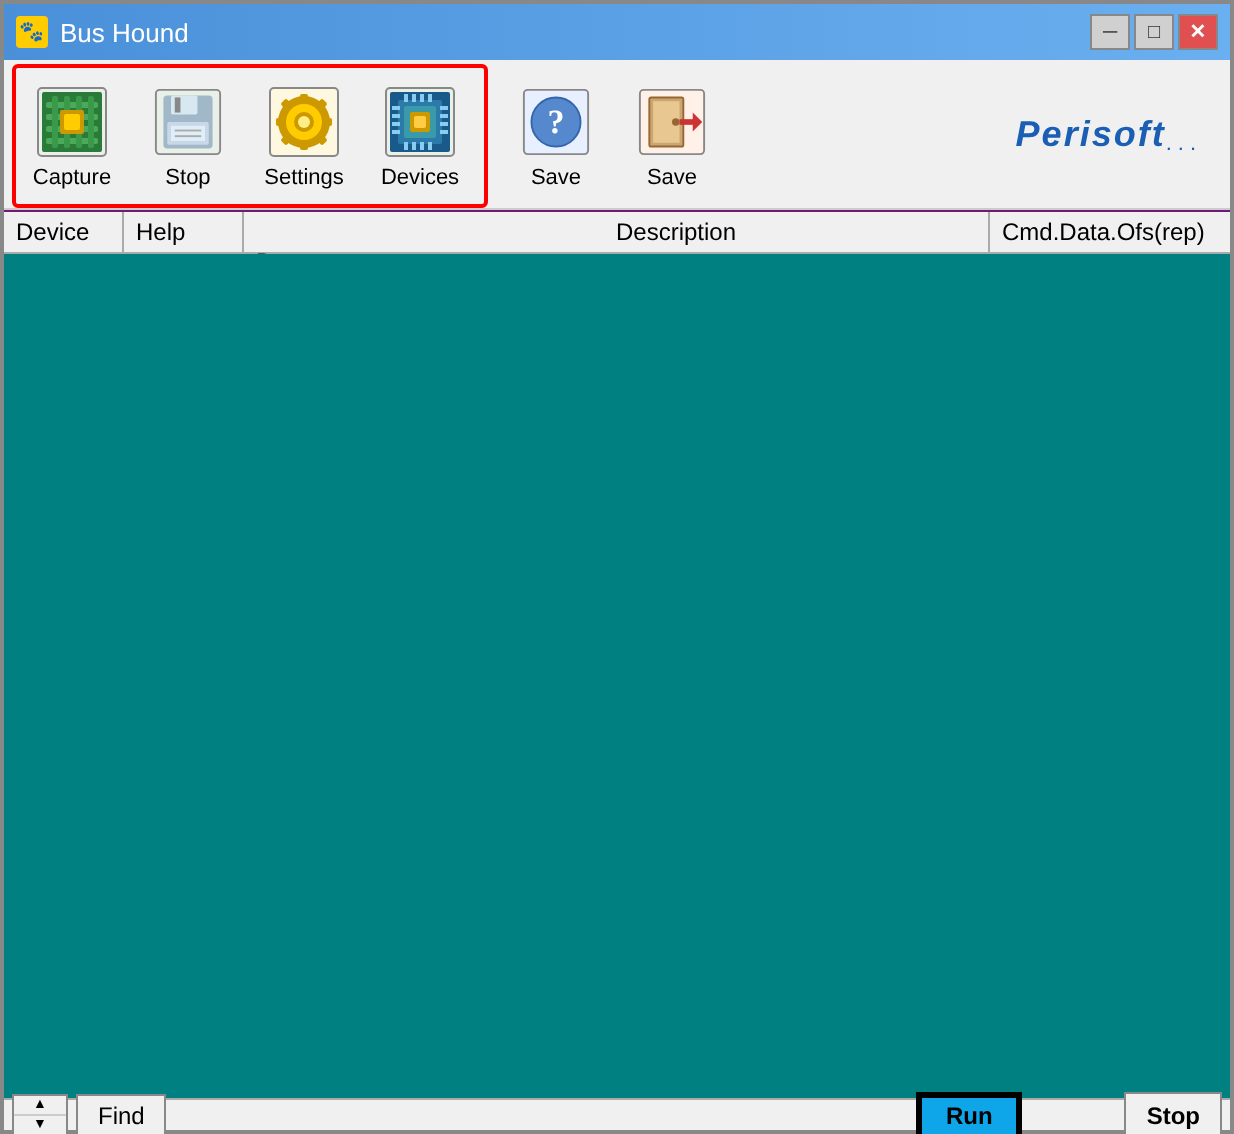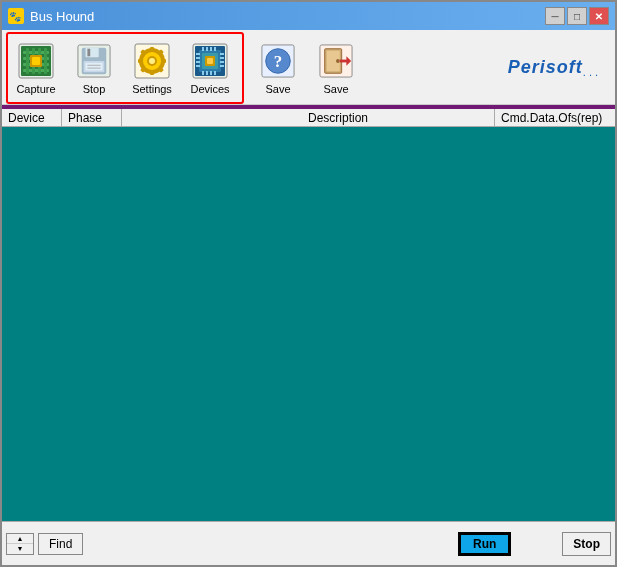--- a/index.html
+++ b/index.html
@@ -165,21 +165,21 @@
       font-size: 11px;
       color: #1a5fb4;
       letter-spacing: 3px;
     }
 
     
     .col-headers {
       display: flex;
       background: #f0f0f0;
       border-bottom: 1px solid #aaa;
-      border-top: 4px solid #701a75;
+      border-top: 1px solid #701a75;
       flex-shrink: 0;
       height: 22px;
       justify-content: center;
     }
     .col-header {
       padding: 2px 6px;
       border-right: 1px solid #aaa;
       font-size: 12px;
       color: #000;
       display: flex;
@@ -194,21 +194,21 @@
 
     
     .data-area {
       flex: 1;
       background: #008080;
       overflow: hidden;
     }
 
     
     .status-bar {
-      height: 44px;
+      height: 16px;
       background: #f0f0f0;
       border-top: 1px solid #aaa;
       display: flex;
       align-items: center;
       padding: 0 4px;
       gap: 4px;
       flex-shrink: 0;
     }
     .spin-box {
       width: 28px;
@@ -404,21 +404,21 @@
     </div>
 
     <div class="perisoft-logo">
       <span class="logo-text">Perisoft</span>
       <span class="logo-dots">...</span>
     </div>
   </div>
 
   <div class="col-headers">
     <div class="col-header col-device">Device</div>
-    <div class="col-header col-phase">Phase</div>
+    <div class="col-header col-phase">Help</div>
     <div class="col-header col-data">Data</div>
     <div class="col-header col-desc">Description</div>
     <div class="col-header col-cmd">Cmd.Data.Ofs(rep)</div>
   </div>
 
   <div class="data-area"></div>
 
   <div class="status-bar">
     <div class="spin-box">
       <div class="spin-up">▲</div>

